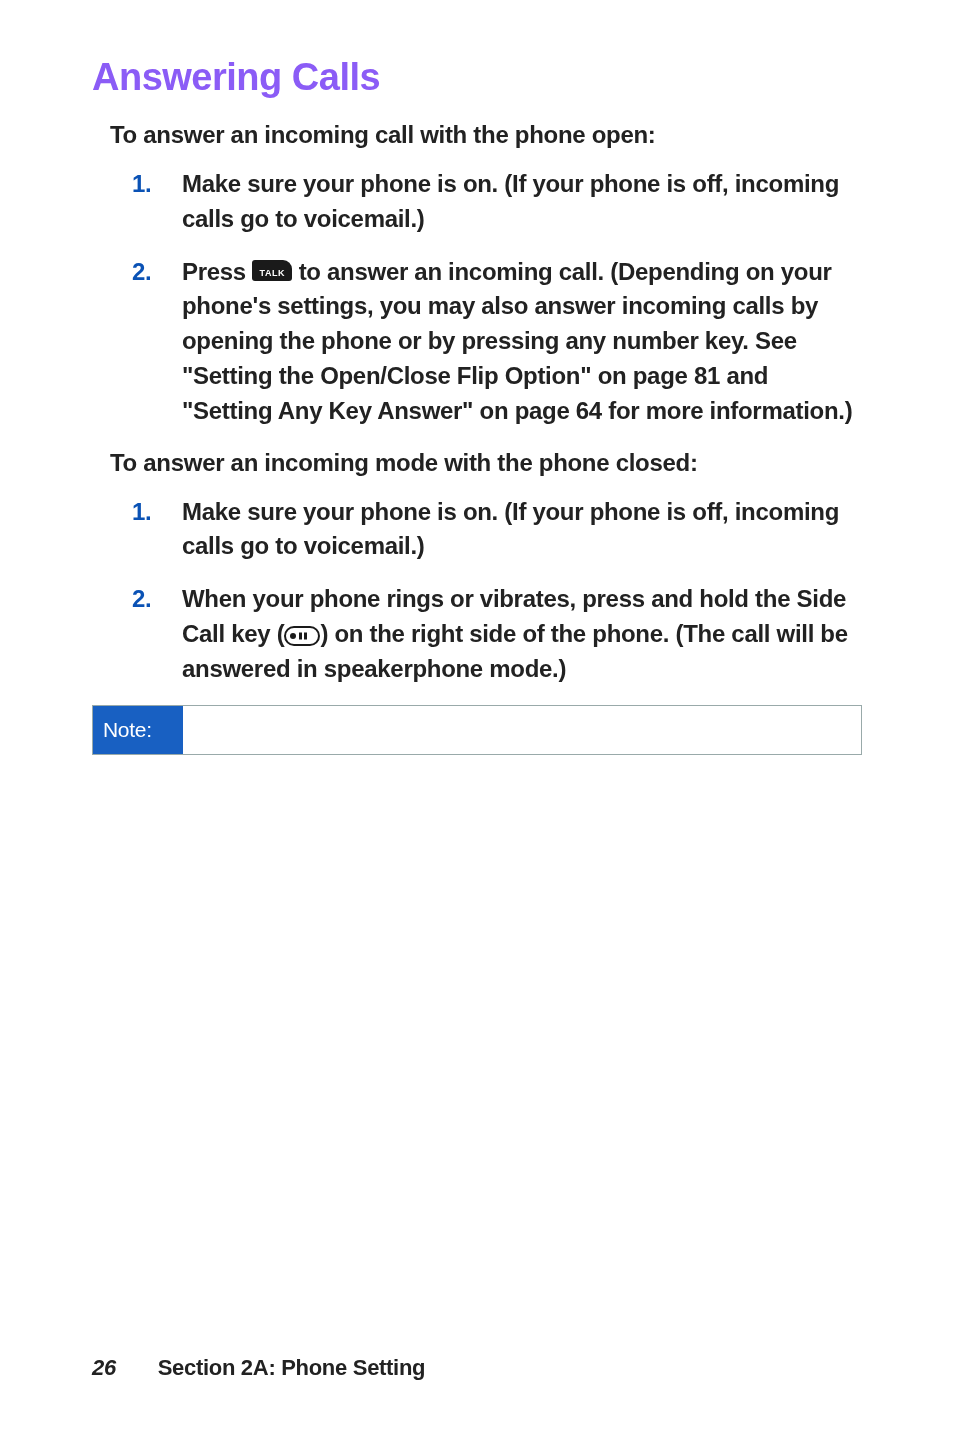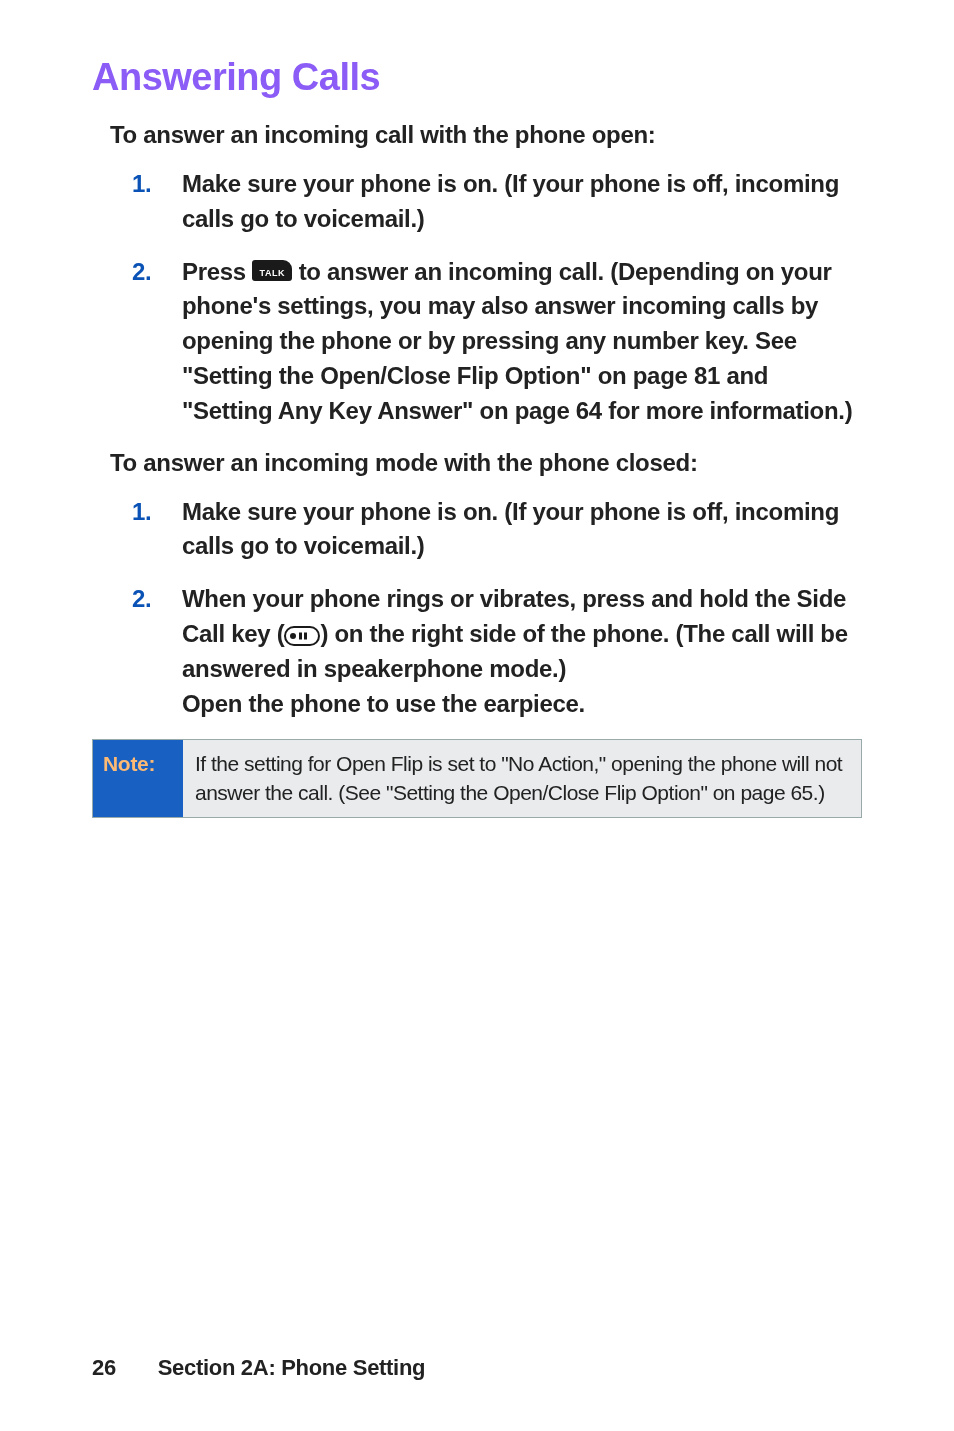--- a/index.html
+++ b/index.html
@@ -118,22 +118,22 @@
   }
   .note-box {
     display: flex;
     margin: 14px 0 0 0;
     border: 1px solid #9aa;
   }
   .note-label {
     width: 90px;
     flex: 0 0 90px;
     background: #1860c2;
-    color: #fdba74;
-    font-weight: 700;
+    color: #ffffff;
+    font-weight: 400;
     font-size: 21px;
     padding: 12px 10px;
     box-sizing: border-box;
     letter-spacing: -0.3px;
   }
   .note-body {
     flex: 1;
     background: #e9ebec;
     font-size: 21px;
     line-height: 1.35;
@@ -145,20 +145,21 @@
     position: absolute;
     left: 92px;
     bottom: 50px;
     font-size: 22px;
     font-weight: 700;
     letter-spacing: -0.3px;
   }
   .footer .pg {
     display: inline-block;
     margin-right: 36px;
+    font-style: italic;
   }
 </style>
 </head>
 <body>
 
 <h1 class="page-title">Answering Calls</h1>
 
 <div class="subhead">To answer an incoming call with the phone open:</div>
 
 <ol class="steps">
@@ -178,26 +179,24 @@
 
 <ol class="steps">
   <li>
     <span class="num">1.</span>
     <span class="txt">Make sure your phone is on. (If your phone is off, incoming calls go to voicemail.)</span>
   </li>
   <li>
     <span class="num">2.</span>
     <span class="txt">
       <span>When your phone rings or vibrates, press and hold the Side Call key (</span><span class="pill-icon"><span class="b2"></span></span><span>) on the right side of the phone. (The call will be answered in speakerphone mode.)</span>
-      <div>Open the phone to use the earpiece.</div>
     </span>
   </li>
 </ol>
 
 <div class="note-box">
   <div class="note-label">Note:</div>
-  <div class="note-body">If the setting for Open Flip is set to "No Action," opening the phone will not answer the call. (See "Setting the Open/Close Flip Option" on page 65.)</div>
 </div>
 
 <div class="footer">
   <span class="pg">26</span>
   <span>Section 2A: Phone Setting</span>
 </div>
 
 </body></html>

